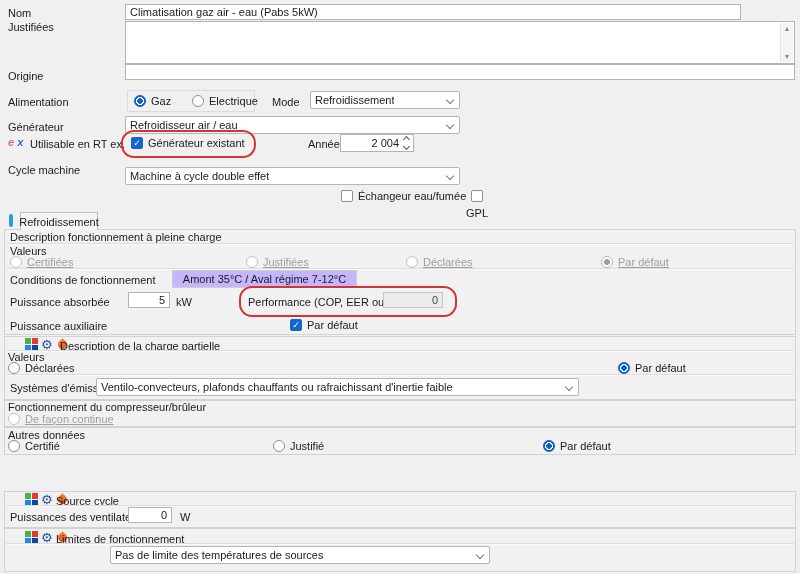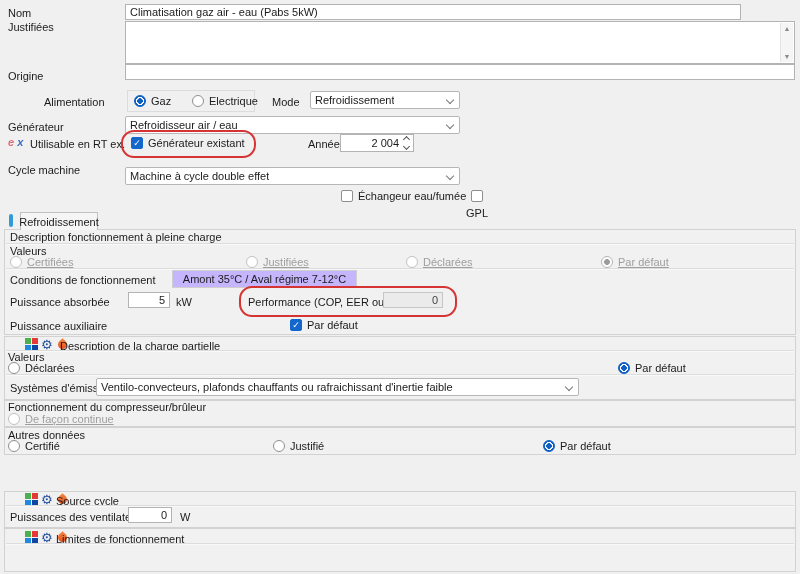--- a/index.html
+++ b/index.html
@@ -66,21 +66,21 @@
   <div class="textarea" style="left:125px;top:21px;width:670px;height:43px;">
     <div class="sbar">
       <span>▲</span>
       <span>▼</span>
     </div>
   </div>
 
   <div class="lbl" style="left:8px;top:70px;">Origine</div>
   <div class="field" style="left:125px;top:64px;width:670px;height:16px;"></div>
 
-  <div class="lbl" style="left:8px;top:96px;margin-left:36px;">Alimentation</div>
+  <div class="lbl" style="left:8px;top:96px;">Alimentation</div>
   <div class="groupbox" style="left:127px;top:90px;width:128px;height:22px;border-color:#dcdcdc;background:transparent;"></div>
   <div class="ritem" style="left:134px;top:95px;">
     <span class="rb on"></span>
     <span>Gaz</span>
   </div>
   <div class="ritem" style="left:192px;top:95px;">
     <span class="rb"></span>
     <span>Electrique</span>
   </div>
   <div class="lbl" style="left:272px;top:96px;">Mode</div>
@@ -247,14 +247,18 @@
         <i style="background:#4caf50;"></i>
         <i style="background:#e53935;"></i>
         <i style="background:#1e88e5;"></i>
         <i style="background:#0d47a1;"></i>
       </span>
     <span class="ic-gear">⚙</span>
     <span class="ic-flame"></span>
   </div>
   <div class="lbl" style="left:56px;top:533px;">Limites de fonctionnement</div>
   <div class="hline" style="left:6px;top:543px;width:788px;"></div>
+  <div class="select" style="left:110px;top:546px;width:380px;height:18px;">
+    <span class="val">Pas de limite des températures de sources</span>
+    <span class="chev"></span>
+  </div>
 
 </div>
 
 </body></html>

